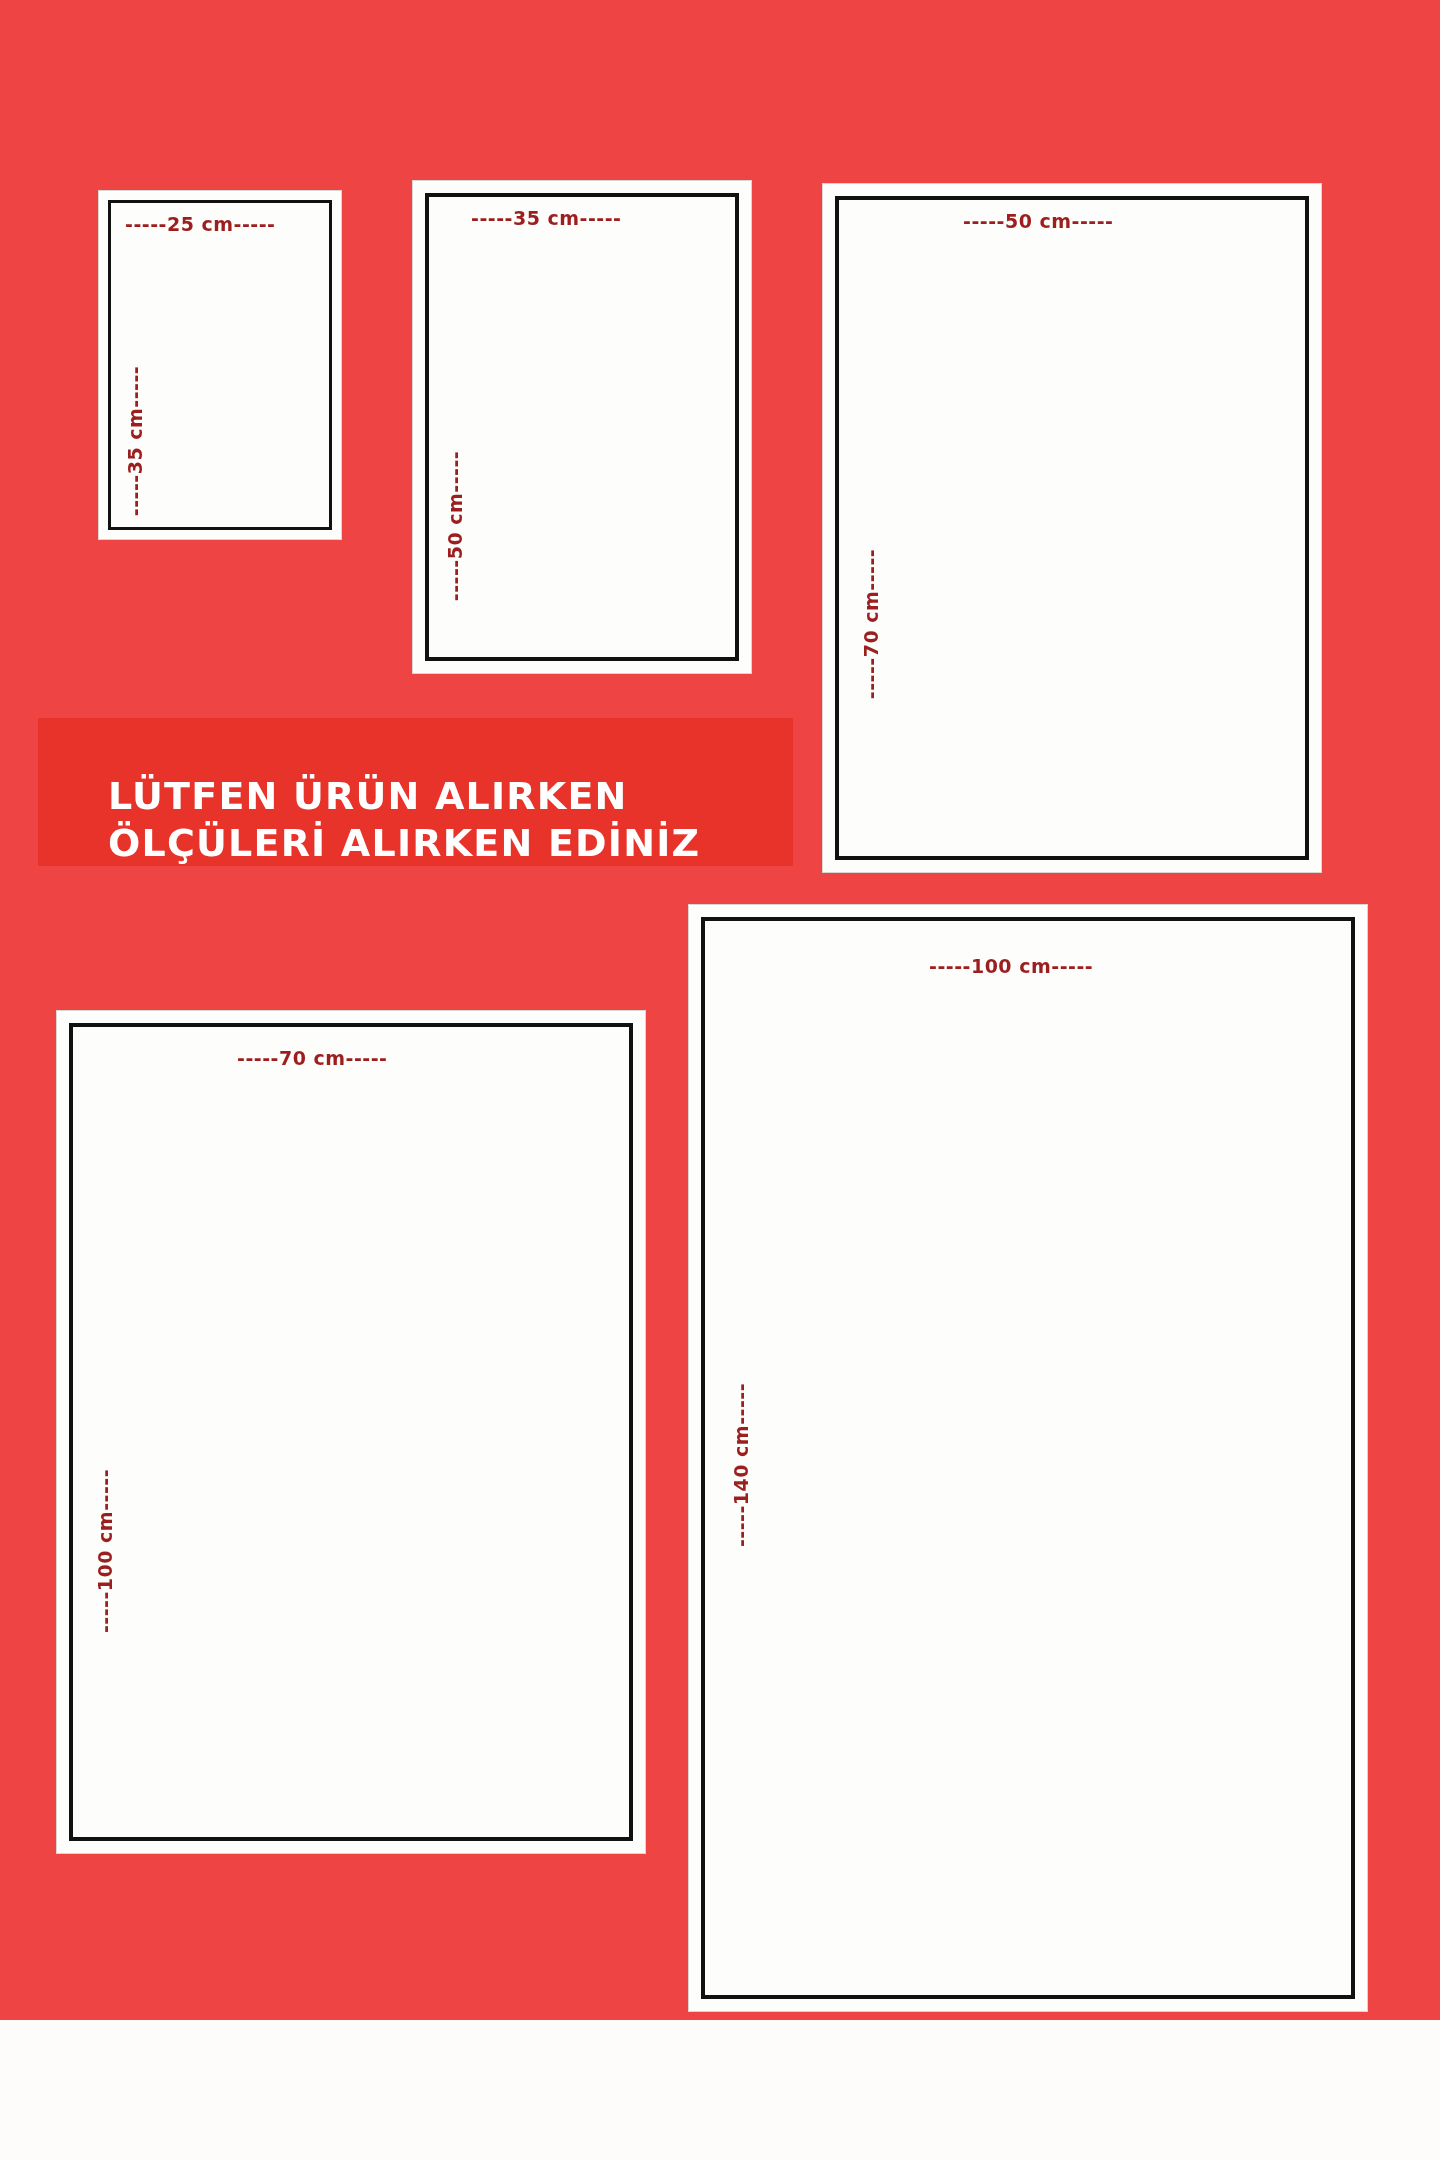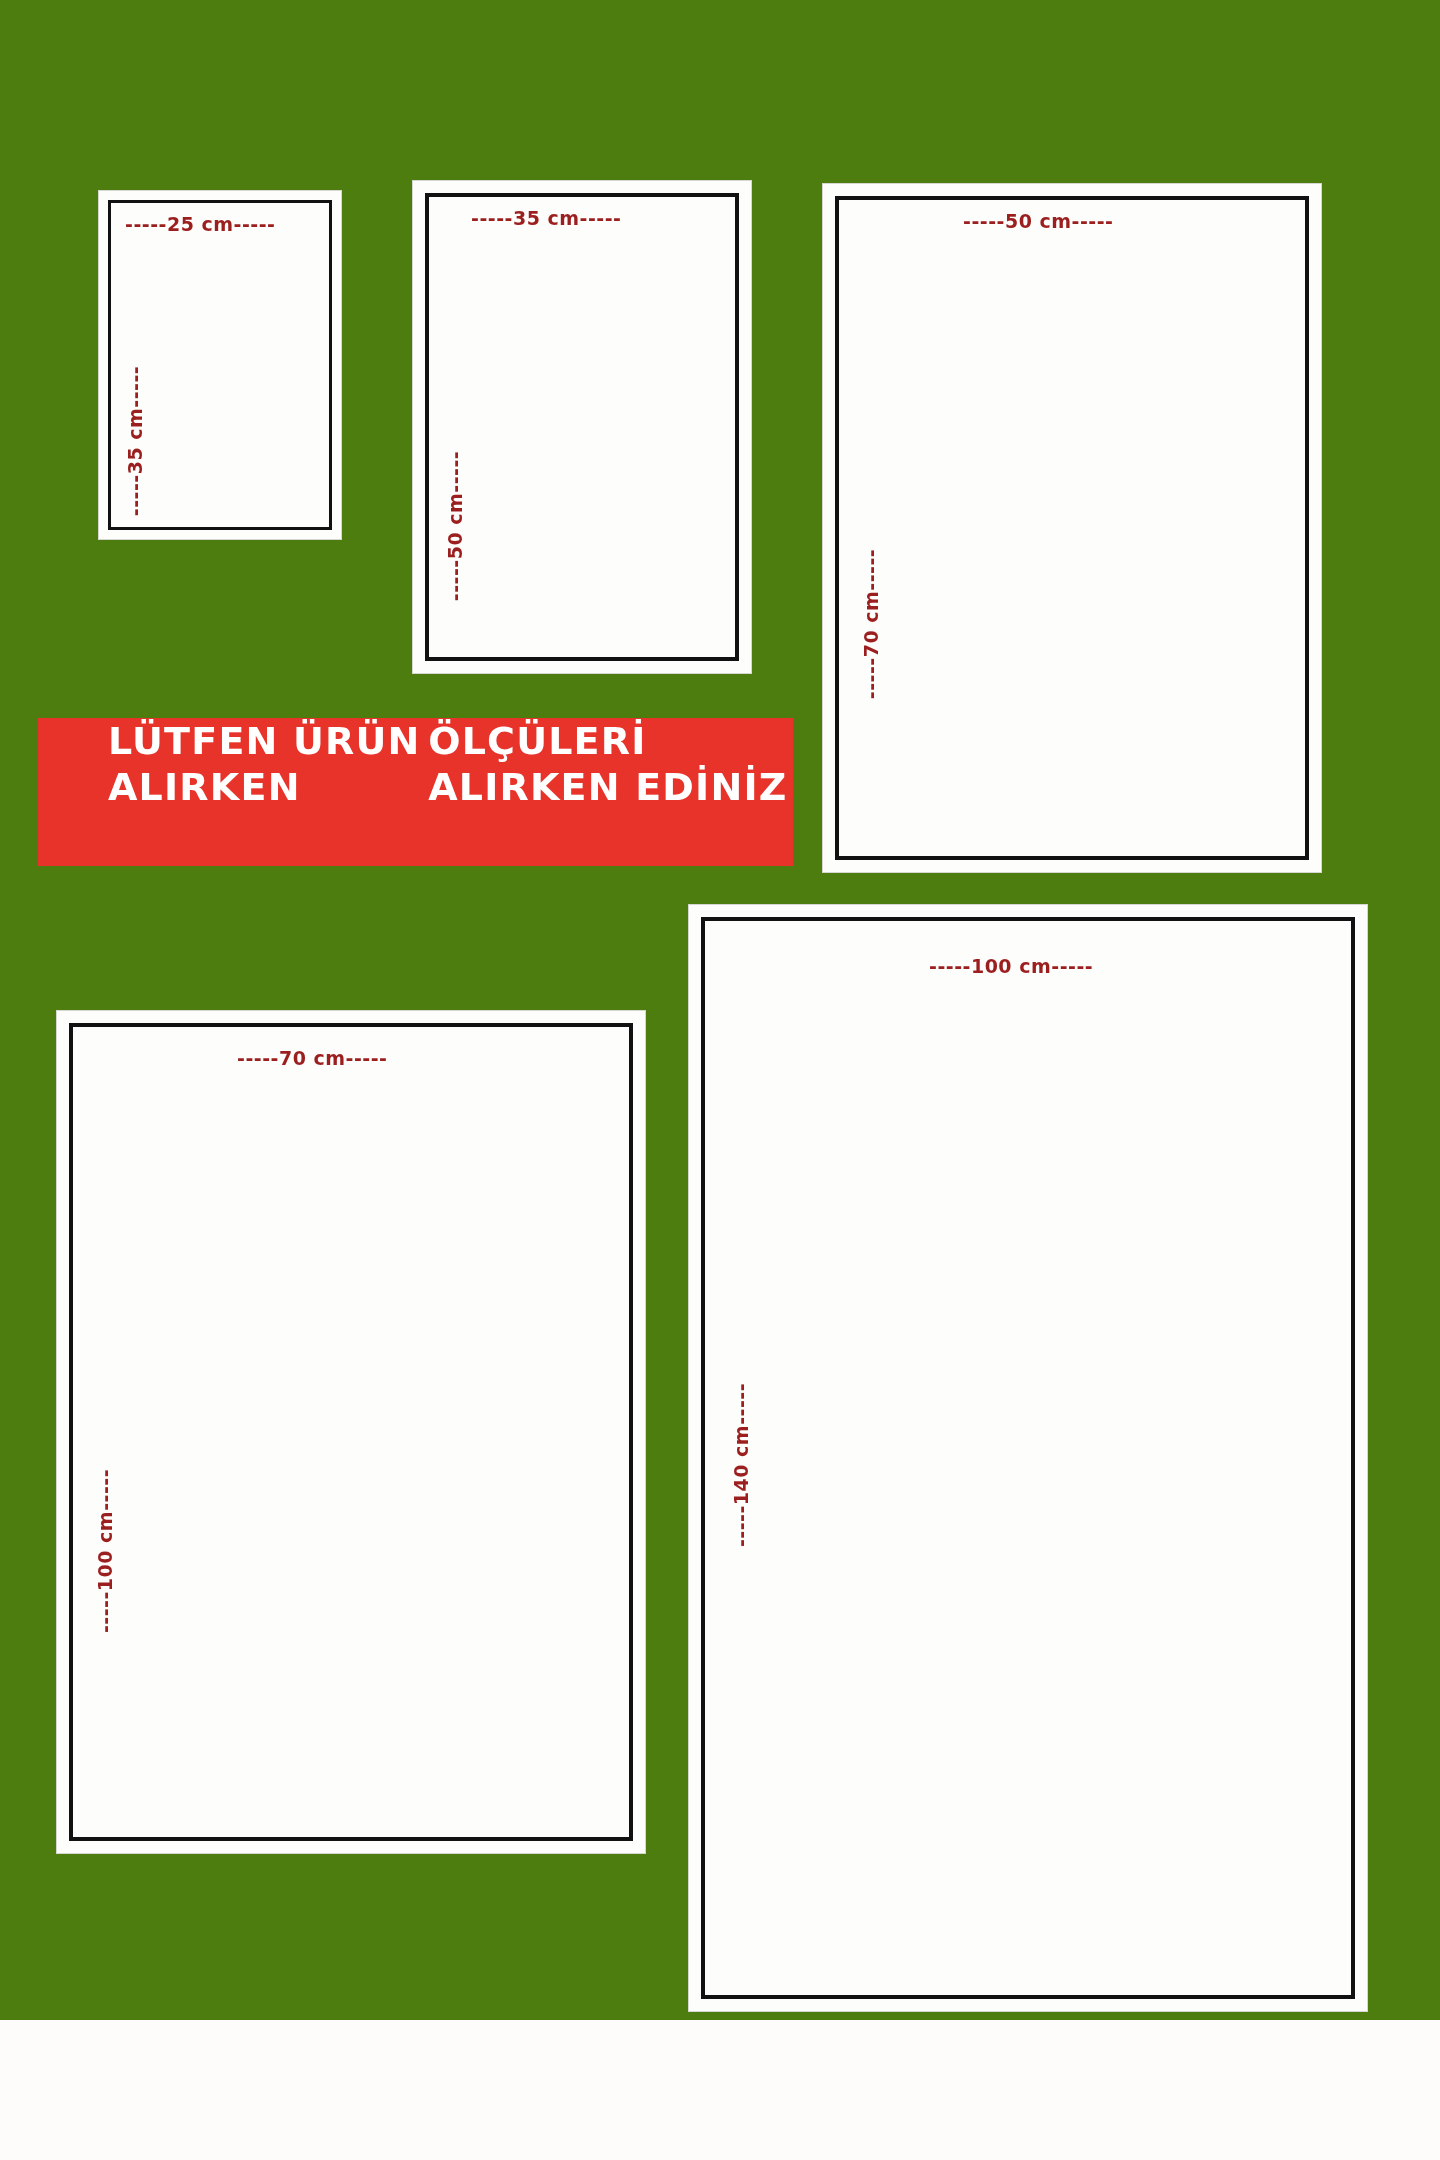--- a/index.html
+++ b/index.html
@@ -13,21 +13,21 @@
     font-family: "Liberation Sans", sans-serif;
     overflow: hidden;
     position: relative;
   }
   #canvas {
     position: absolute;
     left: 0;
     top: 0;
     width: 1440px;
     height: 2020px;
-    background: #4d7c0f;
+    background: #ef4444;
   }
   
   .frame {
     position: absolute;
     background: #fdfdfb;
     border: 1px solid #d8d6d2;
     box-sizing: border-box;
   }
   .frame-inner {
     position: absolute;
@@ -67,22 +67,22 @@
   }
   
   #banner {
     position: absolute;
     left: 38px;
     top: 718px;
     width: 755px;
     height: 148px;
     background: #e8332a;
     display: flex;
-    flex-direction: row;
-    justify-content: space-between;
+    flex-direction: column;
+    justify-content: flex-end;
     padding-left: 70px;
     box-sizing: border-box;
   }
   #banner .line {
     color: #ffffff;
     font-family: "DejaVu Sans", sans-serif;
     font-weight: bold;
     font-size: 38px;
     letter-spacing: 1.2px;
     line-height: 1.22;

